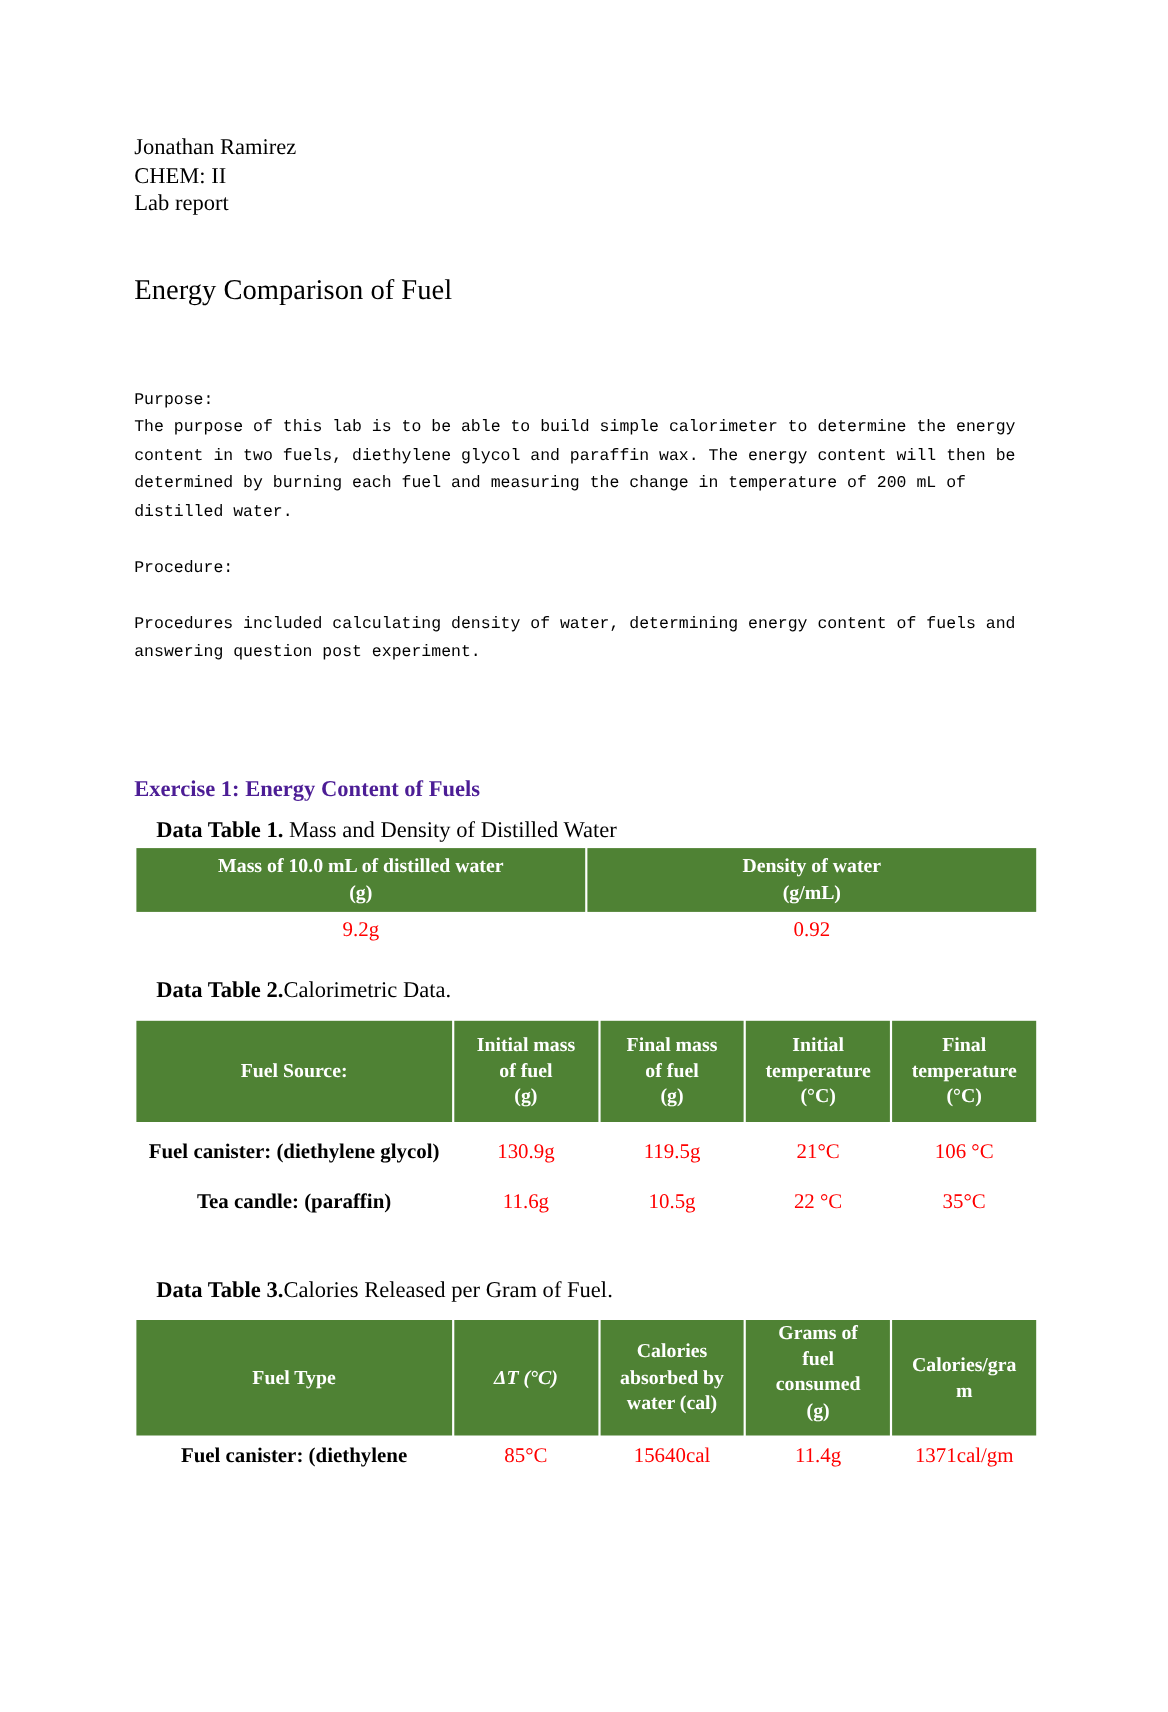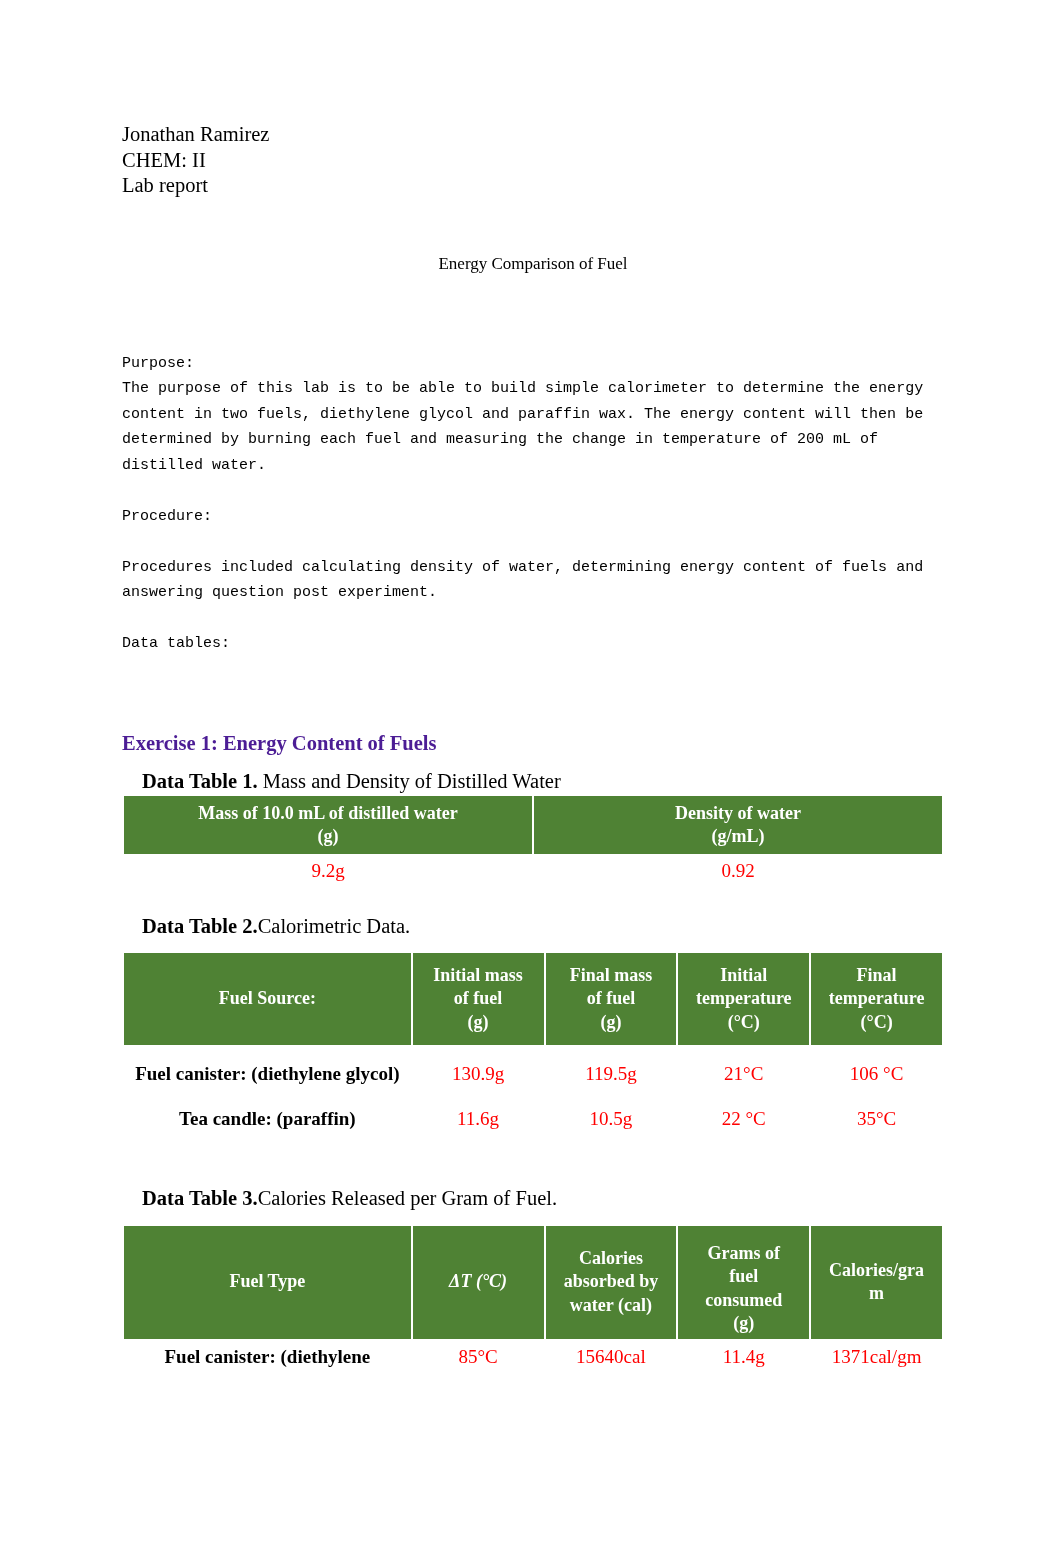--- a/index.html
+++ b/index.html
@@ -30,22 +30,22 @@
     width: 822px;
   }
 
   
   .hdr-line {
     font-size: 20.5px;
     line-height: 25.5px;
     white-space: pre;
   }
   .doc-title {
-    text-align: center;
-    font-size: 17px;
+    text-align: left;
+    font-size: 26px;
     line-height: 25.5px;
     margin-top: 52px;
   }
 
   
   .para {
     font-size: 15px;
     line-height: 25.5px;
     text-align: left;
     font-family: Liberation Mono, monospace;
@@ -113,21 +113,21 @@
 
   
   #table2 th { height: 92px; }
   #table2 tr.r1 td { height: 53px; }
   #table2 tr.r2 td { height: 33px; }
 
   
   #table3 th { height: 105px; }
   #table3 th.overflow {
     vertical-align: top;
-    padding-top: 16px;
+    padding-top: 0;
     overflow: visible;
   }
   #table3 td { height: 33px; }
 
   .ital { font-style: italic; }
 </style>
 </head>
 <body>
 
 <div class="page">
@@ -148,21 +148,20 @@
     <div class="para">The purpose of this lab is to be able to build simple calorimeter to determine the energy content in two fuels, diethylene glycol and paraffin wax. The energy content will then be determined by burning each fuel and measuring the change in temperature of 200 mL of distilled water.</div>
 
     <div class="gap-md"></div>
 
     <div class="para">Procedure:</div>
     <div class="gap-md"></div>
     <div class="para">Procedures included calculating density of water, determining energy content of fuels and answering question post experiment.</div>
 
     <div class="gap-md"></div>
 
-    <div class="para">Data tables:</div>
 
     <div class="gap-lg"></div>
     <div class="gap-md"></div>
 
     <div class="exercise-heading">Exercise 1: Energy Content of Fuels</div>
 
     <div class="gap-sm"></div>
 
     <div class="tbl-caption"><b>Data Table 1.</b><span> Mass and Density of Distilled Water</span></div>
 

